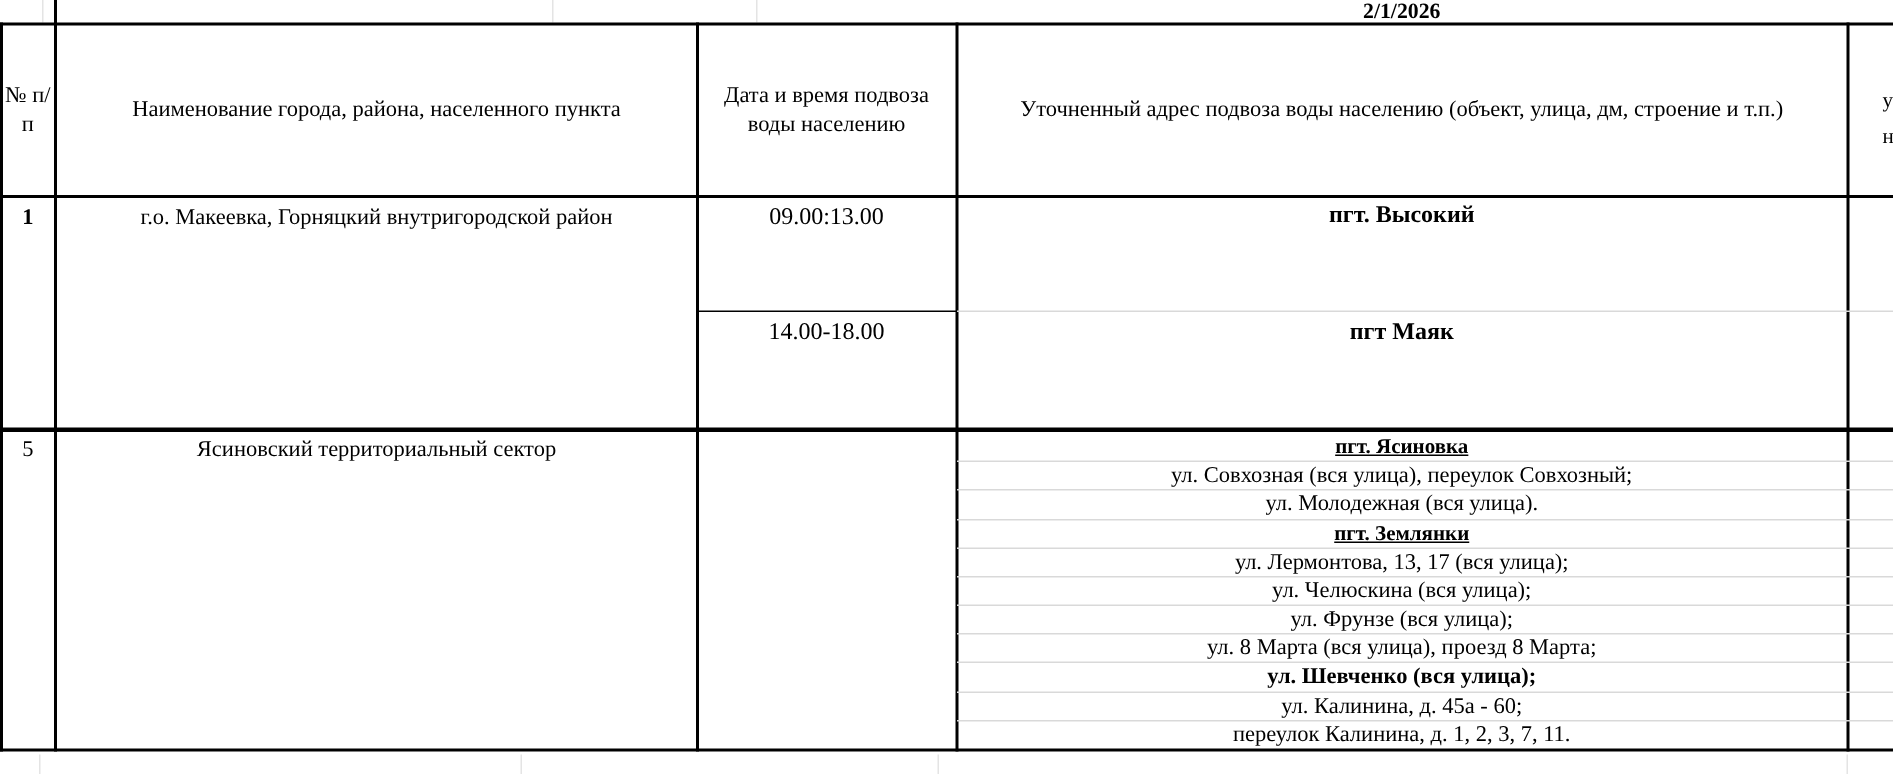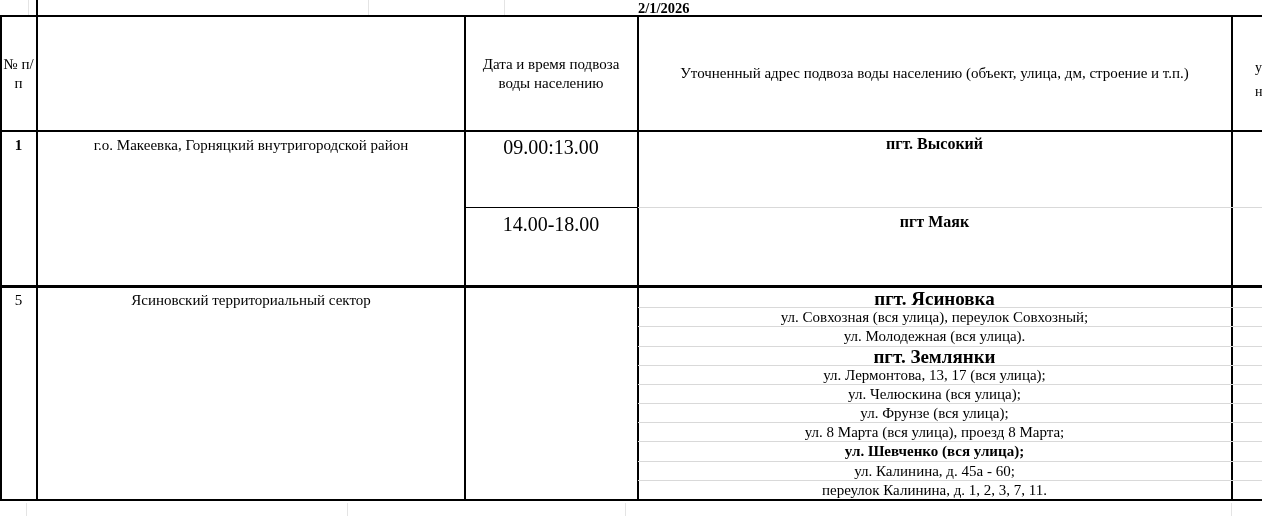--- a/index.html
+++ b/index.html
@@ -7,25 +7,25 @@
     position:relative;width:1262px;height:516px;background:#ffffff;
     font-family:"Liberation Serif","DejaVu Serif",serif;color:#000;overflow:hidden;
   }
   .hline{position:absolute;background:#000;}
   .vline{position:absolute;background:#000;}
   .gline{position:absolute;background:#d9d9d9;height:1px;}
   .faint{position:absolute;background:#e4e4e4;width:1px;}
   .cell{position:absolute;text-align:center;font-size:15px;line-height:1.22;}
   .hdr{display:flex;align-items:center;justify-content:center;}
   .bold{font-weight:bold;}
-  .time{font-size:20px;}
+  .time{font-size:16px;}
   .settlement{font-weight:bold;font-size:16px;}
   .addr-line{position:absolute;font-size:15px;line-height:19px;text-align:center;white-space:nowrap;}
-  .addr-head{font-weight:bold;font-size:19px;}
-  .date{position:absolute;font-weight:bold;font-size:14.5px;}
+  .addr-head{font-weight:bold;text-decoration:underline;font-size:14px;}
+  .date{position:absolute;font-weight:bold;font-size:14.5px;text-align:center;}
   .frag{position:absolute;font-size:14px;}
 </style>
 </head>
 <body>
 
 <div class="screen">
 
   <div class="date" style="left:638px;top:0px;width:593px;height:16px;">2/1/2026</div>
 
   <div class="faint" style="left:28px;top:0;height:15px;"></div>
@@ -42,20 +42,21 @@
   <div class="hline" style="left:0;top:285px;width:1262px;height:2.5px;"></div>
   <div class="hline" style="left:0;top:499px;width:1262px;height:2px;"></div>
 
   <div class="vline" style="left:0;top:15px;width:2px;height:486px;"></div>
   <div class="vline" style="left:36px;top:0;width:1.5px;height:501px;"></div>
   <div class="vline" style="left:464px;top:15px;width:1.5px;height:486px;"></div>
   <div class="vline" style="left:637px;top:15px;width:1.5px;height:486px;"></div>
   <div class="vline" style="left:1231px;top:15px;width:1.5px;height:486px;"></div>
 
   <div class="cell hdr" style="left:1px;top:17px;width:35px;height:113px;">№ п/п</div>
+  <div class="cell hdr" style="left:38px;top:17px;width:426px;height:113px;">Наименование города, района, населенного пункта</div>
   <div class="cell hdr" style="left:466px;top:17px;width:170px;height:113px;">Дата и время подвоза воды населению</div>
   <div class="cell hdr" style="left:639px;top:17px;width:591px;height:113px;">Уточненный адрес подвоза воды населению (объект, улица, дм, строение и т.п.)</div>
 
   <div class="frag" style="left:1255px;top:60px;">у</div>
   <div class="frag" style="left:1255px;top:84px;">н</div>
 
   <div class="cell bold" style="left:1px;top:136px;width:35px;">1</div>
   <div class="cell" style="left:38px;top:136px;width:426px;">г.о. Макеевка, Горняцкий внутригородской район</div>
 
   <div class="cell time" style="left:466px;top:135px;width:170px;">09.00:13.00</div>

